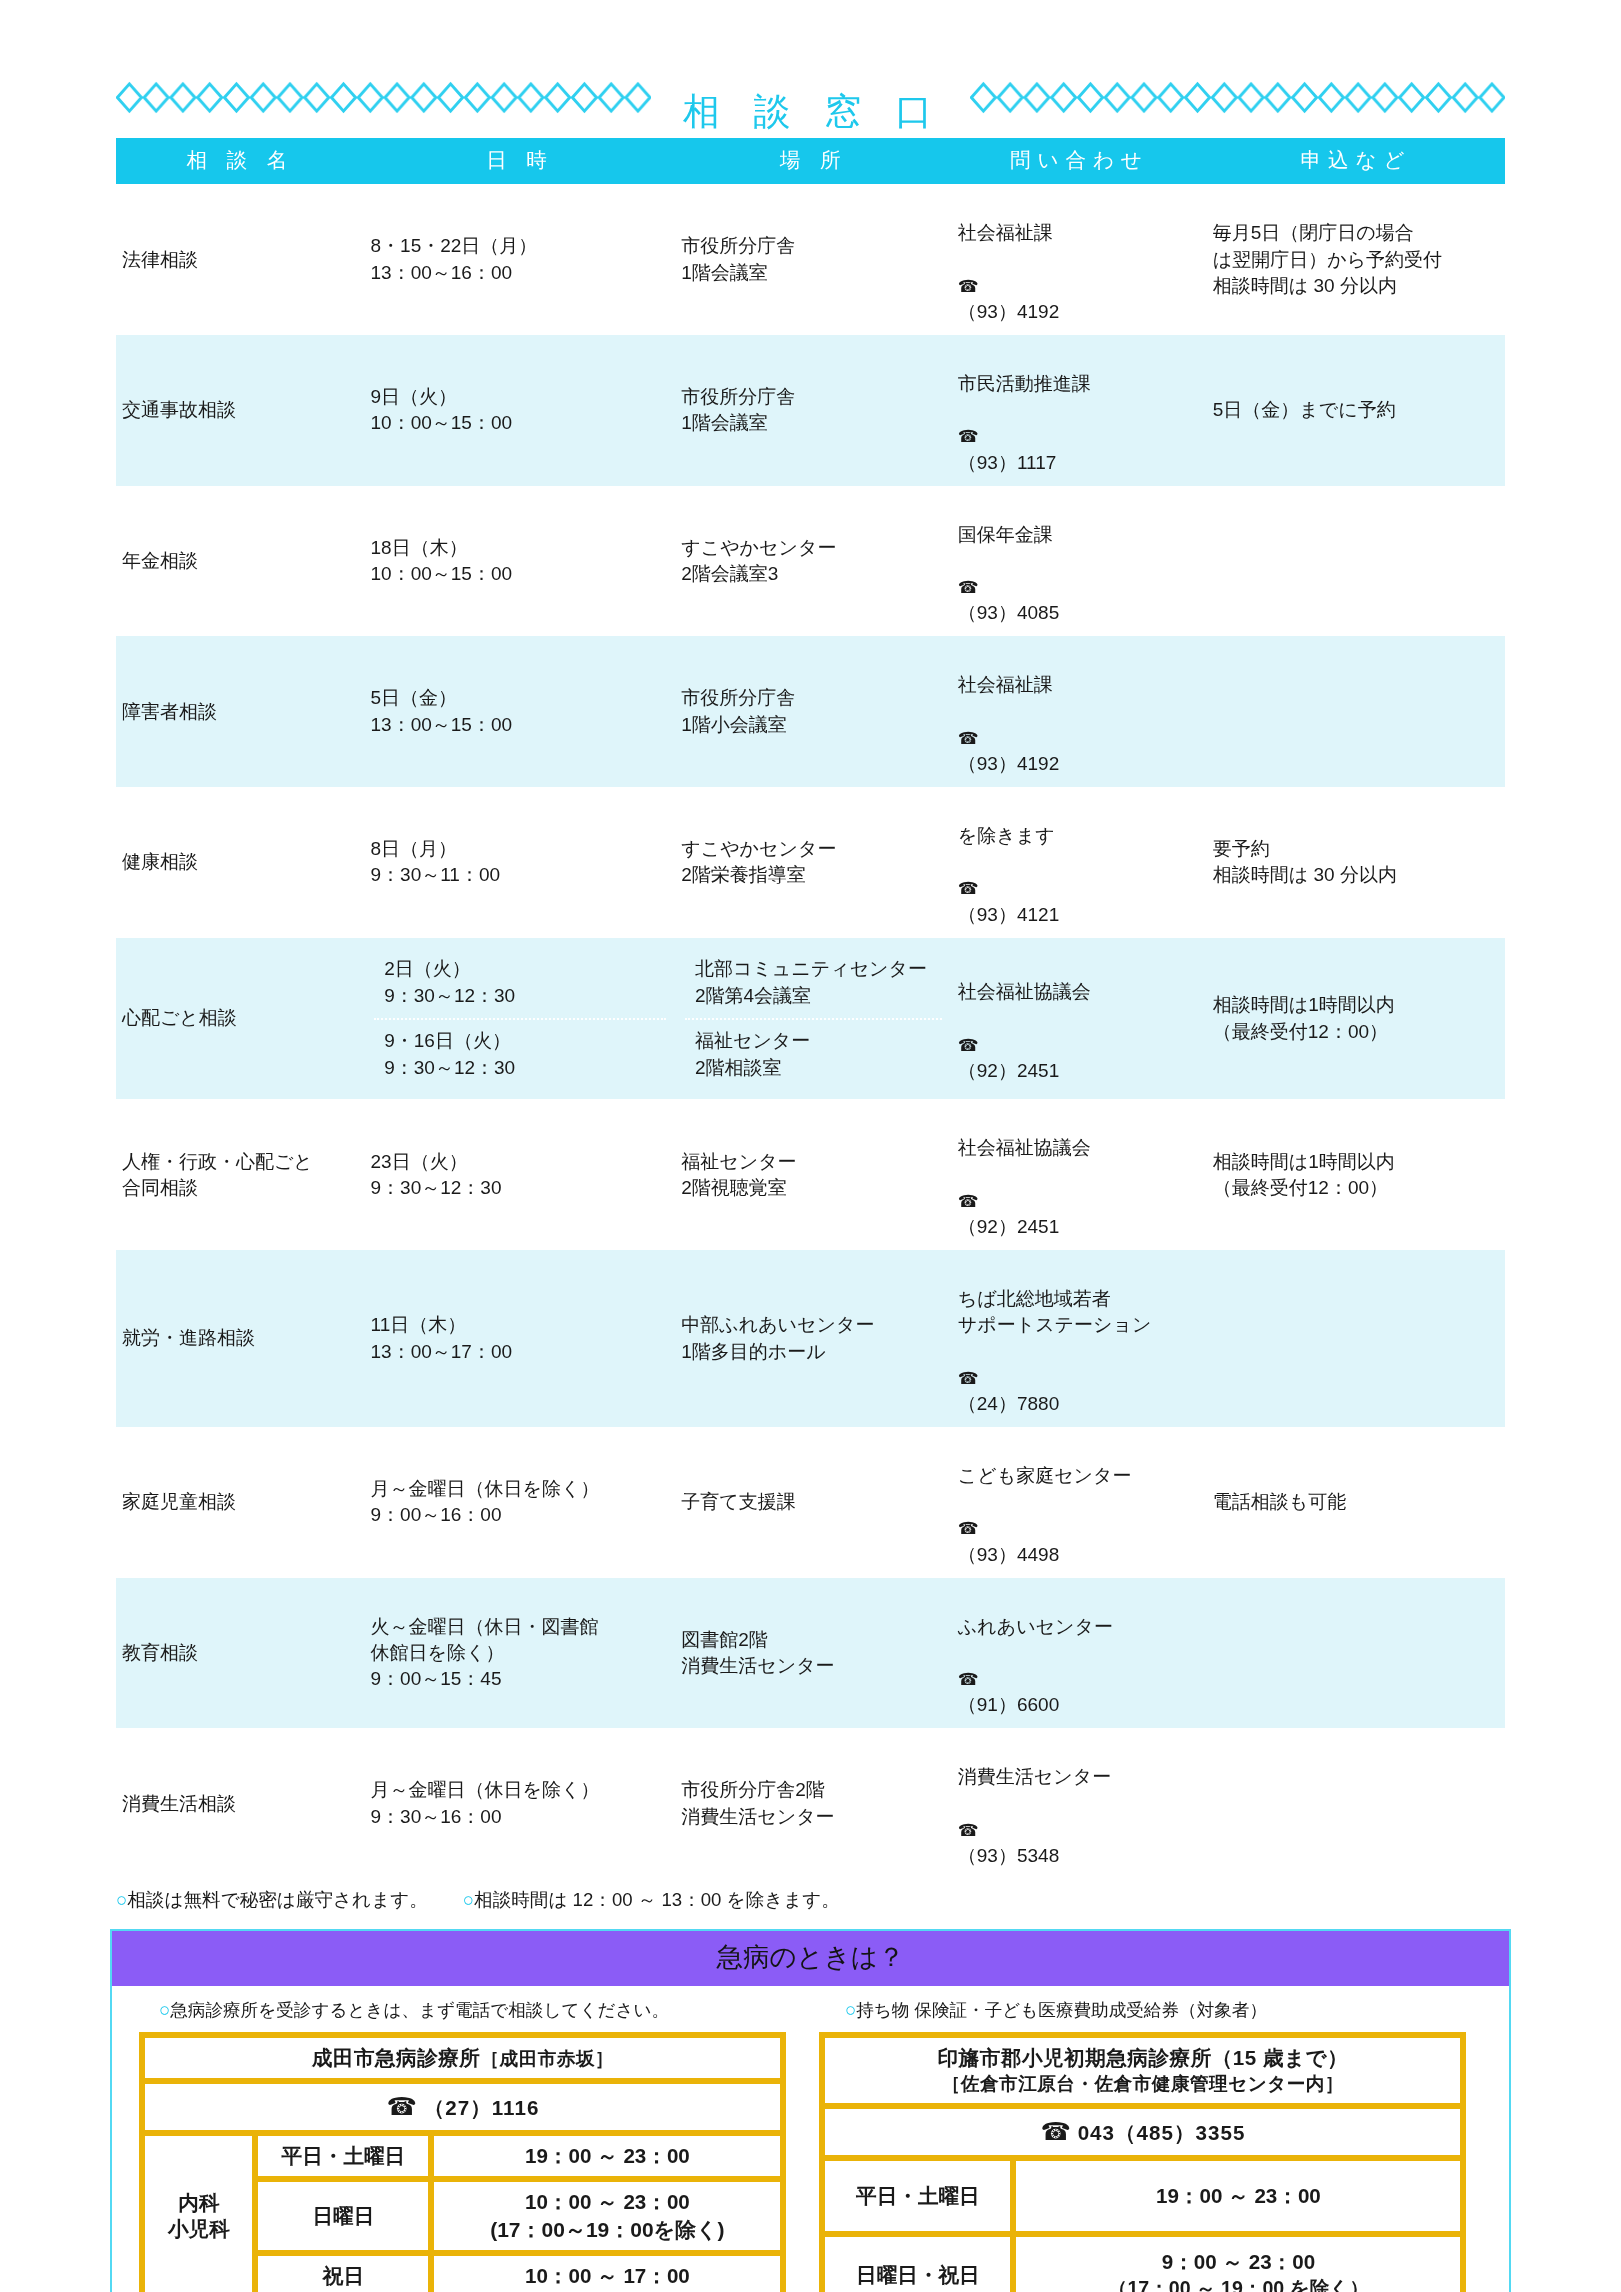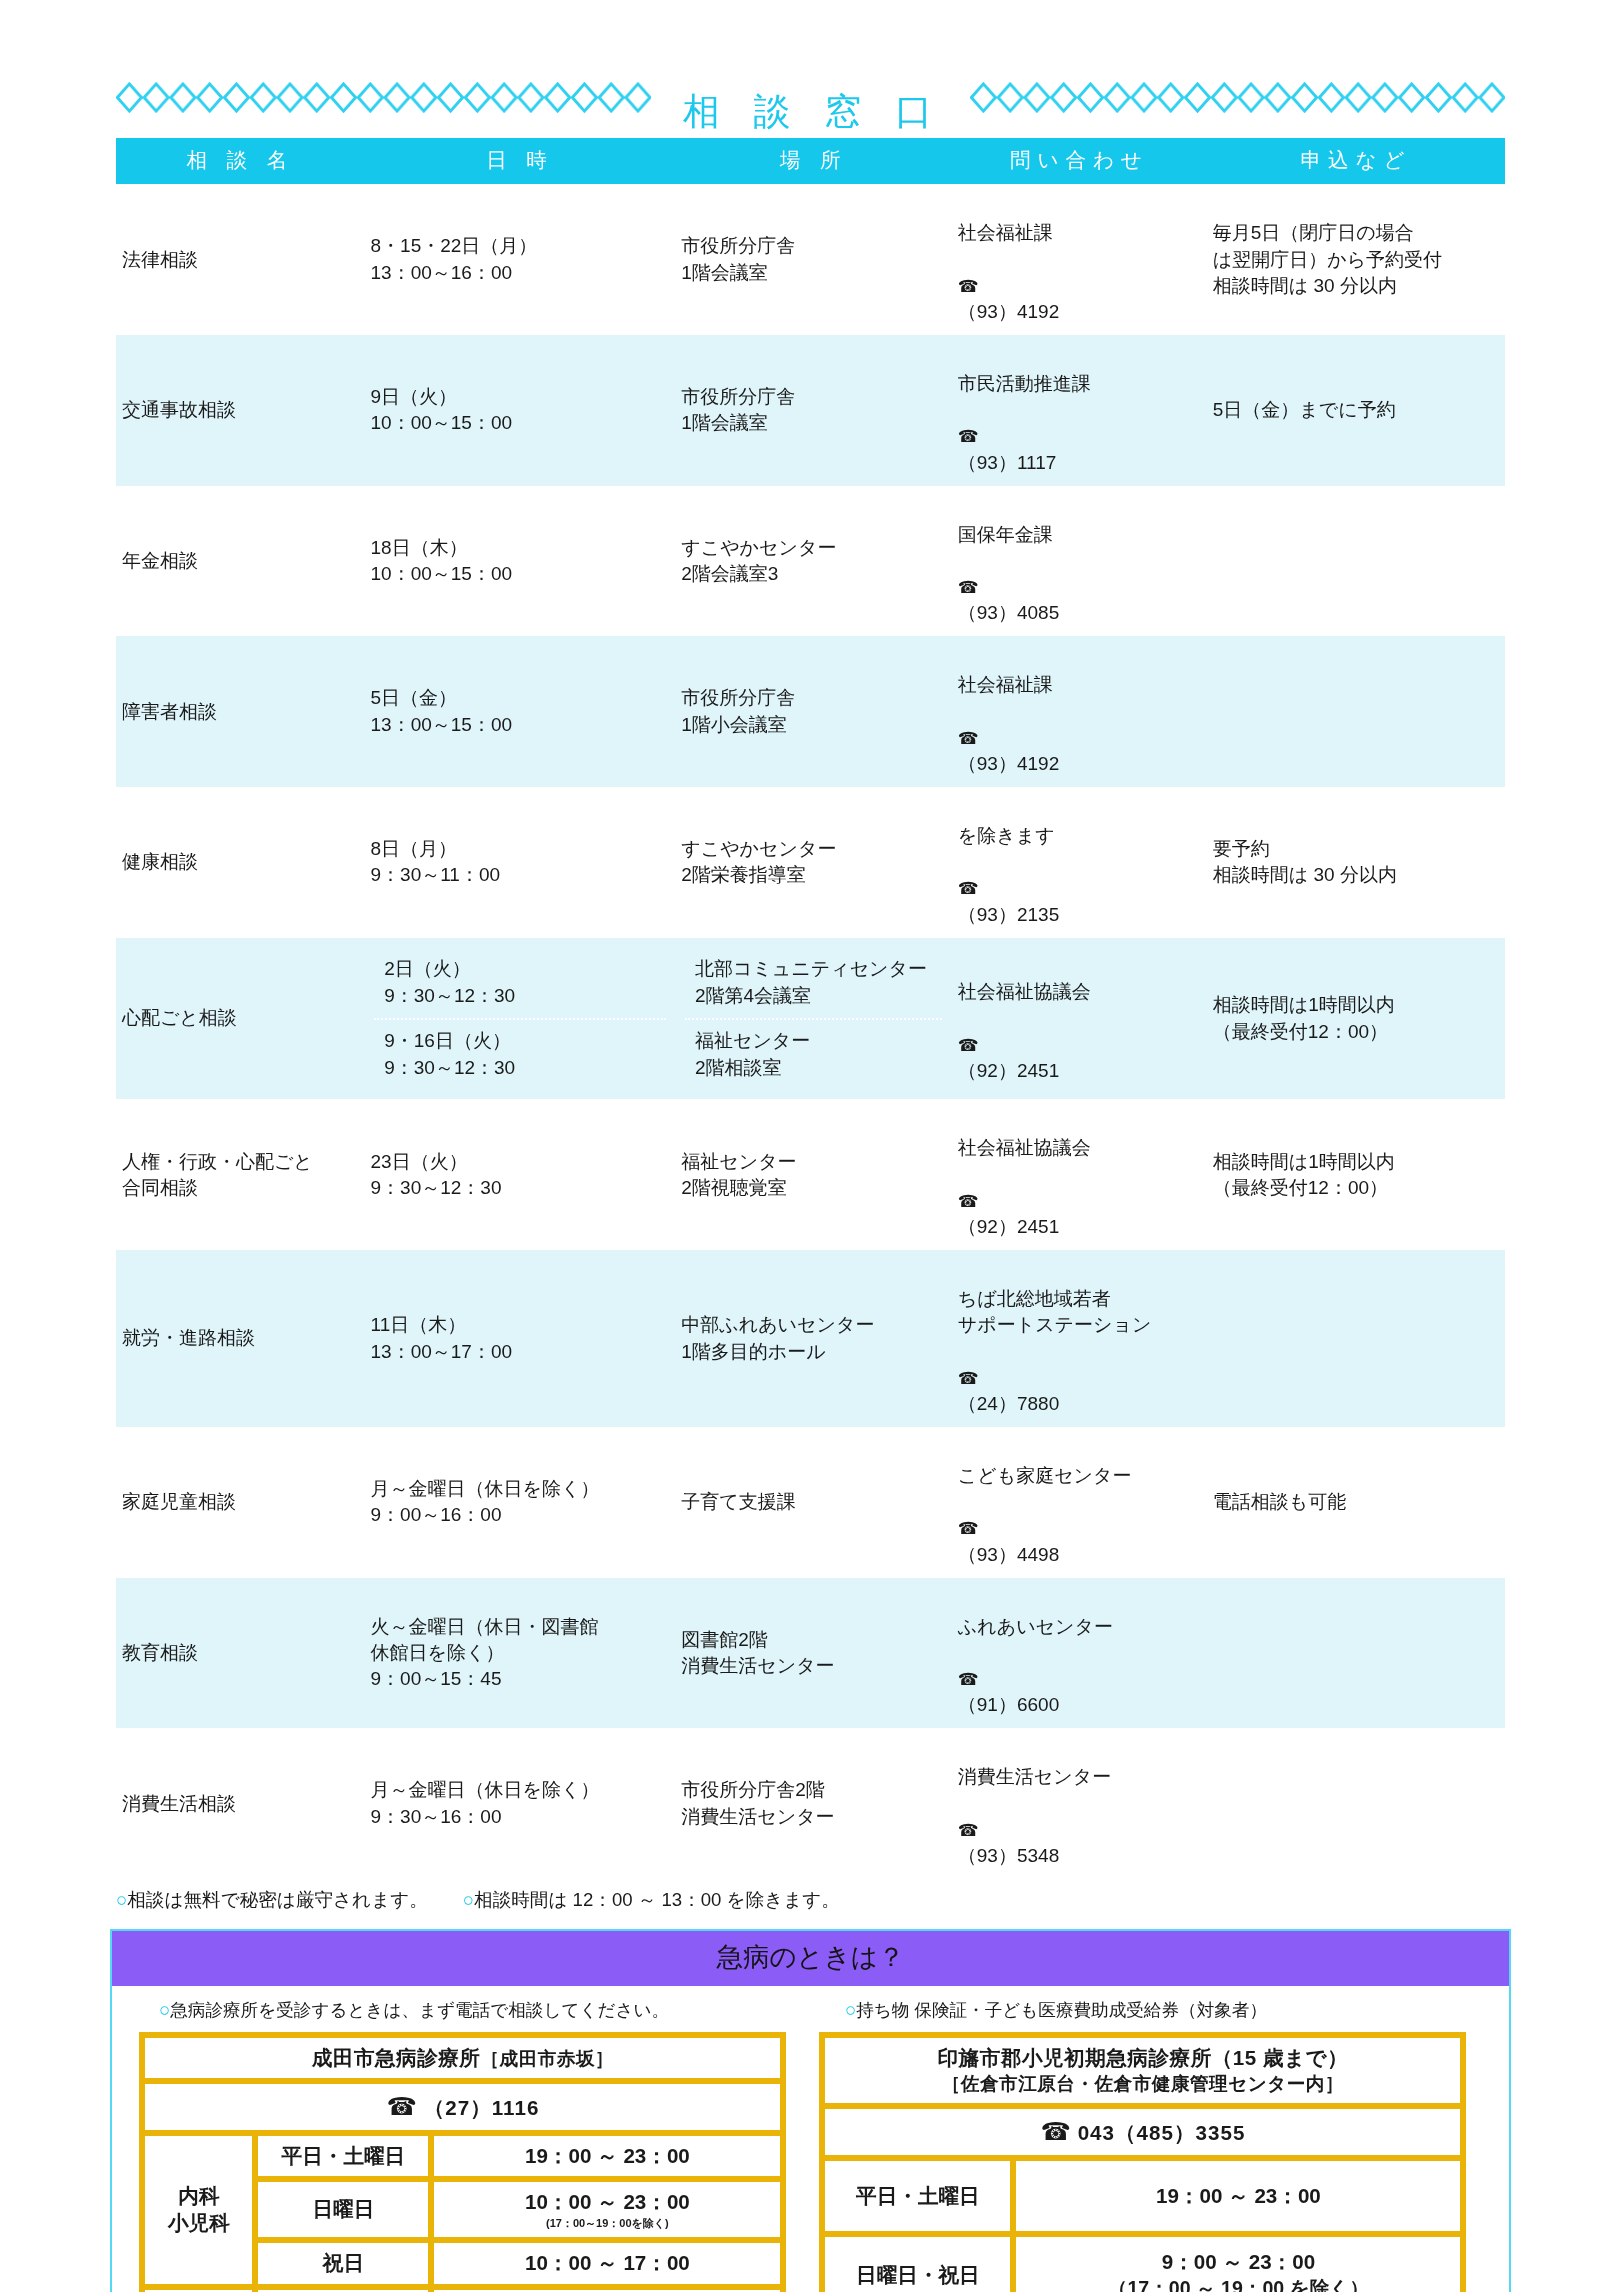--- a/index.html
+++ b/index.html
@@ -172,21 +172,21 @@
   td.clinic-title .sub-line {
     display: block;
     font-size: 18.6px;
     margin-top: 1px;
   }
   td.clinic-phone {
     font-size: 28px;
     padding: 14.7px 3.9px 15.7px 3.9px;
     letter-spacing: 1px;
   }
-  .t2 { font-size: 11px; display: block; }
+  .t2 { font-size: 21px; display: block; }
 </style>
 </head>
 <body>
 
 <div class="page">
 
   <div class="title-row">
     <div class="diamond-rule">
       <svg viewBox="0 0 400 34" preserveAspectRatio="none" aria-hidden="true">
         <defs>
@@ -285,21 +285,21 @@
 
         <tr class="rw-odd">
           <td class="c-name">健康相談</td>
           <td class="c-date">8日（月）
 9：30～11：00</td>
           <td class="c-place">すこやかセンター
 2階栄養指導室</td>
           <td class="c-contact">
             <span>を除きます</span><br>
             <span class="tel-glyph">☎</span>
-            <span>（93）2135</span>
+            <span>（93）4121</span>
           </td>
           <td class="c-apply">要予約
 相談時間は 30 分以内</td>
         </tr>
 
         <tr class="rw-even">
           <td class="c-name">心配ごと相談</td>
           <td class="c-split">
             <div class="split-top">2日（火）
 9：30～12：30</div>

